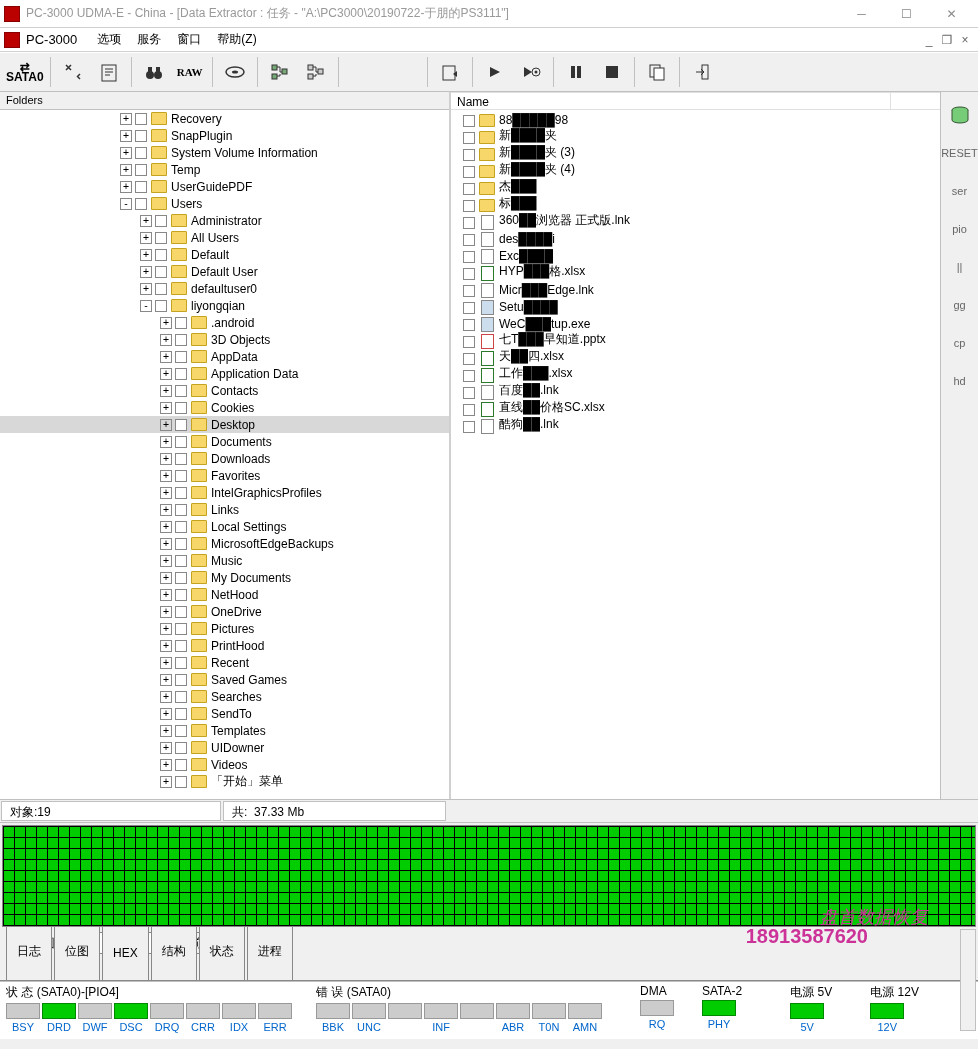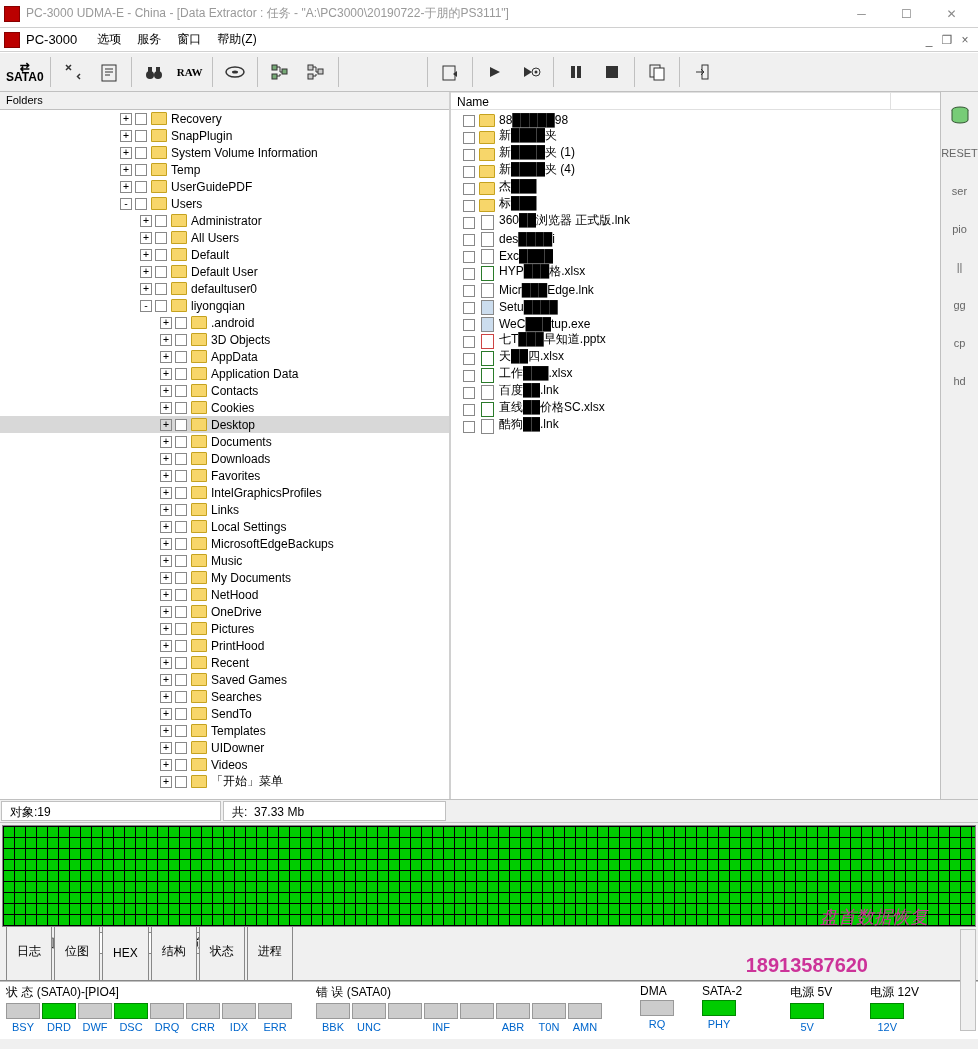--- a/index.html
+++ b/index.html
@@ -52,21 +52,21 @@
 .tab { padding: 20px 10px; border: 1px solid #888; border-bottom: none; background: #f0f0f0; margin-right: 2px; font-size: 12px; cursor: default; }
 .bottom-status { height: 58px; background: #fff; border-top: 1px solid #c0c0c0; display: flex; padding: 2px 4px; gap: 2px; }
 .status-group { border: none; padding: 0 2px; display: flex; flex-direction: column; }
 .status-title { font-size: 12px; margin-bottom: 2px; white-space: nowrap; }
 .status-leds { display: flex; gap: 2px; }
 .led-col { display: flex; flex-direction: column; align-items: center; }
 .led { width: 34px; height: 16px; background: #0c0; border: 1px solid #080; }
 .led.off { background: #ccc; border-color: #999; }
 .led-label { font-size: 11px; color: #06c; margin-top: 2px; }
 .watermark { position: absolute; right: 50px; top: 905px; color: #c39; font-size: 18px; font-style: italic; margin-left: 48px; }
-.watermark-num { position: absolute; right: 110px; top: 954px; color: #c39; font-size: 20px; font-weight: bold; }
+.watermark-num { position: absolute; right: 110px; top: 925px; color: #c39; font-size: 20px; font-weight: bold; }
 svg { pointer-events: none; }
 </style>
 </head>
 <body>
 
 <div class="titlebar">
   <div class="app-icon"></div>
   <div class="title">PC-3000 UDMA-E - China - [Data Extractor : 任务 - "A:\PC3000\20190722-于朋的PS3111"]</div>
   <div class="win-btn">─</div>
   <div class="win-btn">☐</div>
@@ -489,21 +489,21 @@
           <span class="list-icon">
             <span class="folder-icon"></span>
           </span>
           <span class="list-label">新████夹</span>
         </div>
         <div class="list-row">
           <span class="list-check"></span>
           <span class="list-icon">
             <span class="folder-icon"></span>
           </span>
-          <span class="list-label">新████夹 (1)</span>
+          <span class="list-label">新████夹 (3)</span>
         </div>
         <div class="list-row">
           <span class="list-check"></span>
           <span class="list-icon">
             <span class="folder-icon"></span>
           </span>
           <span class="list-label">新████夹 (4)</span>
         </div>
         <div class="list-row">
           <span class="list-check"></span>

